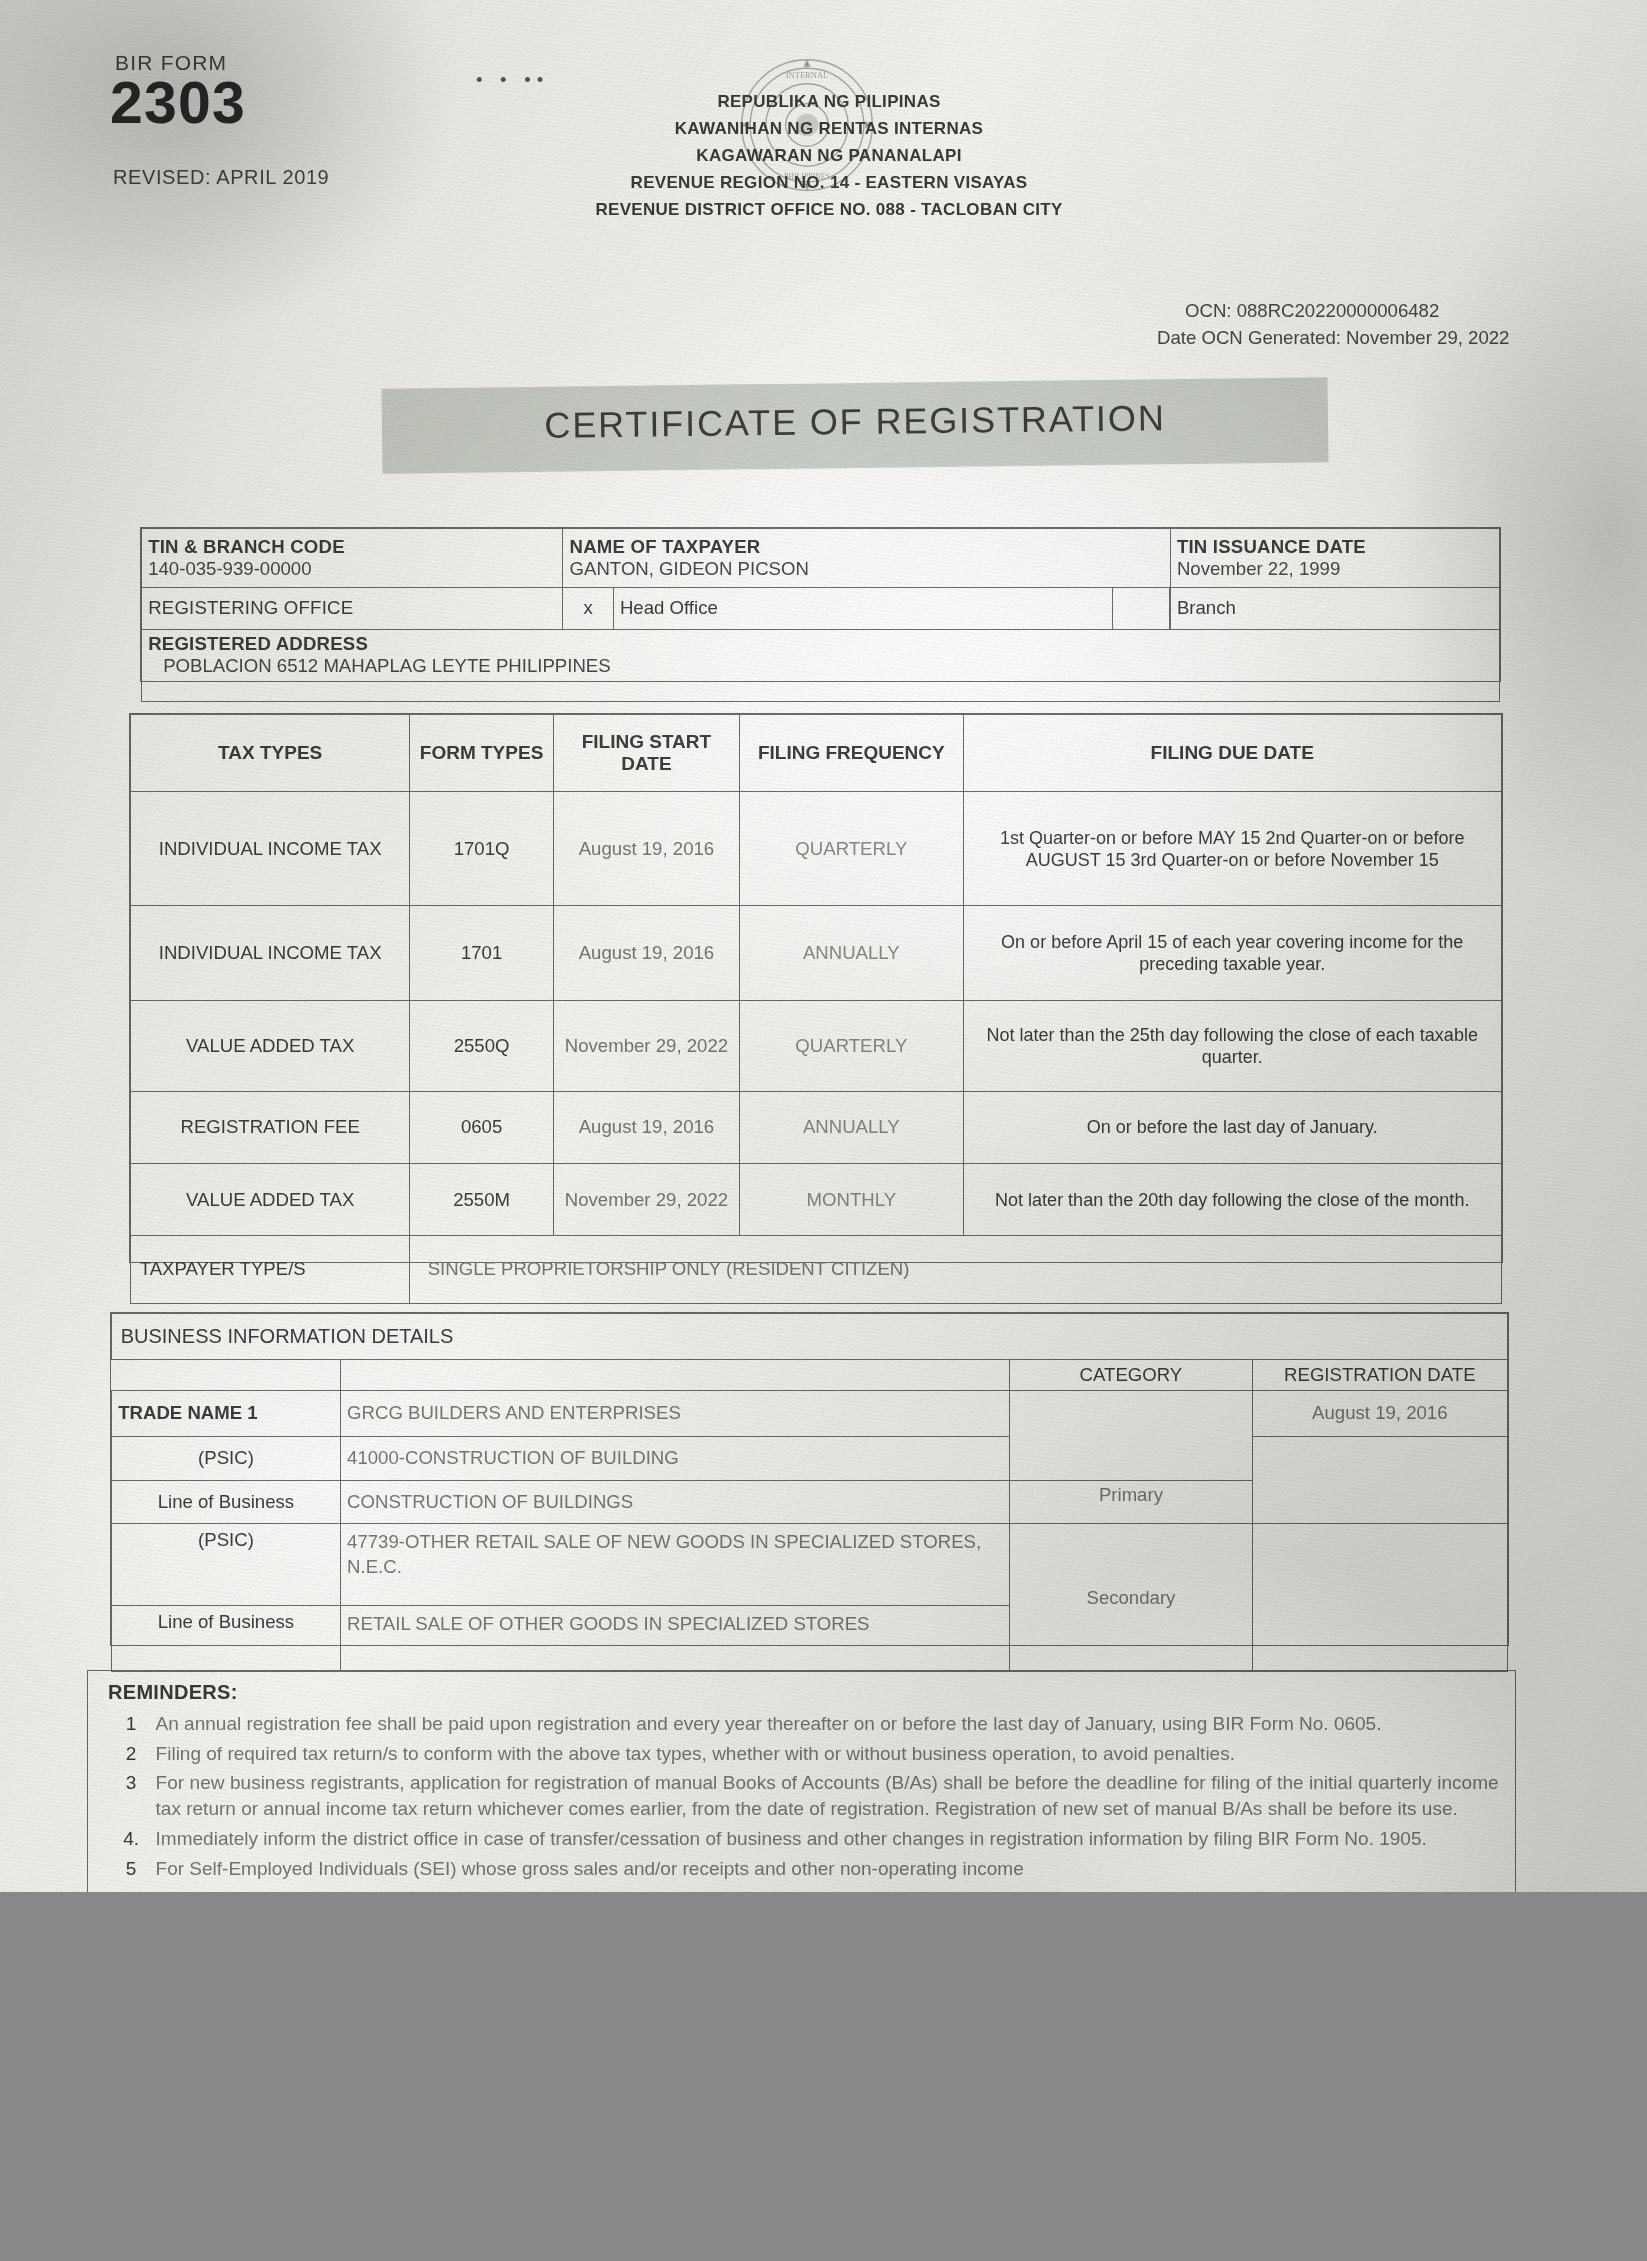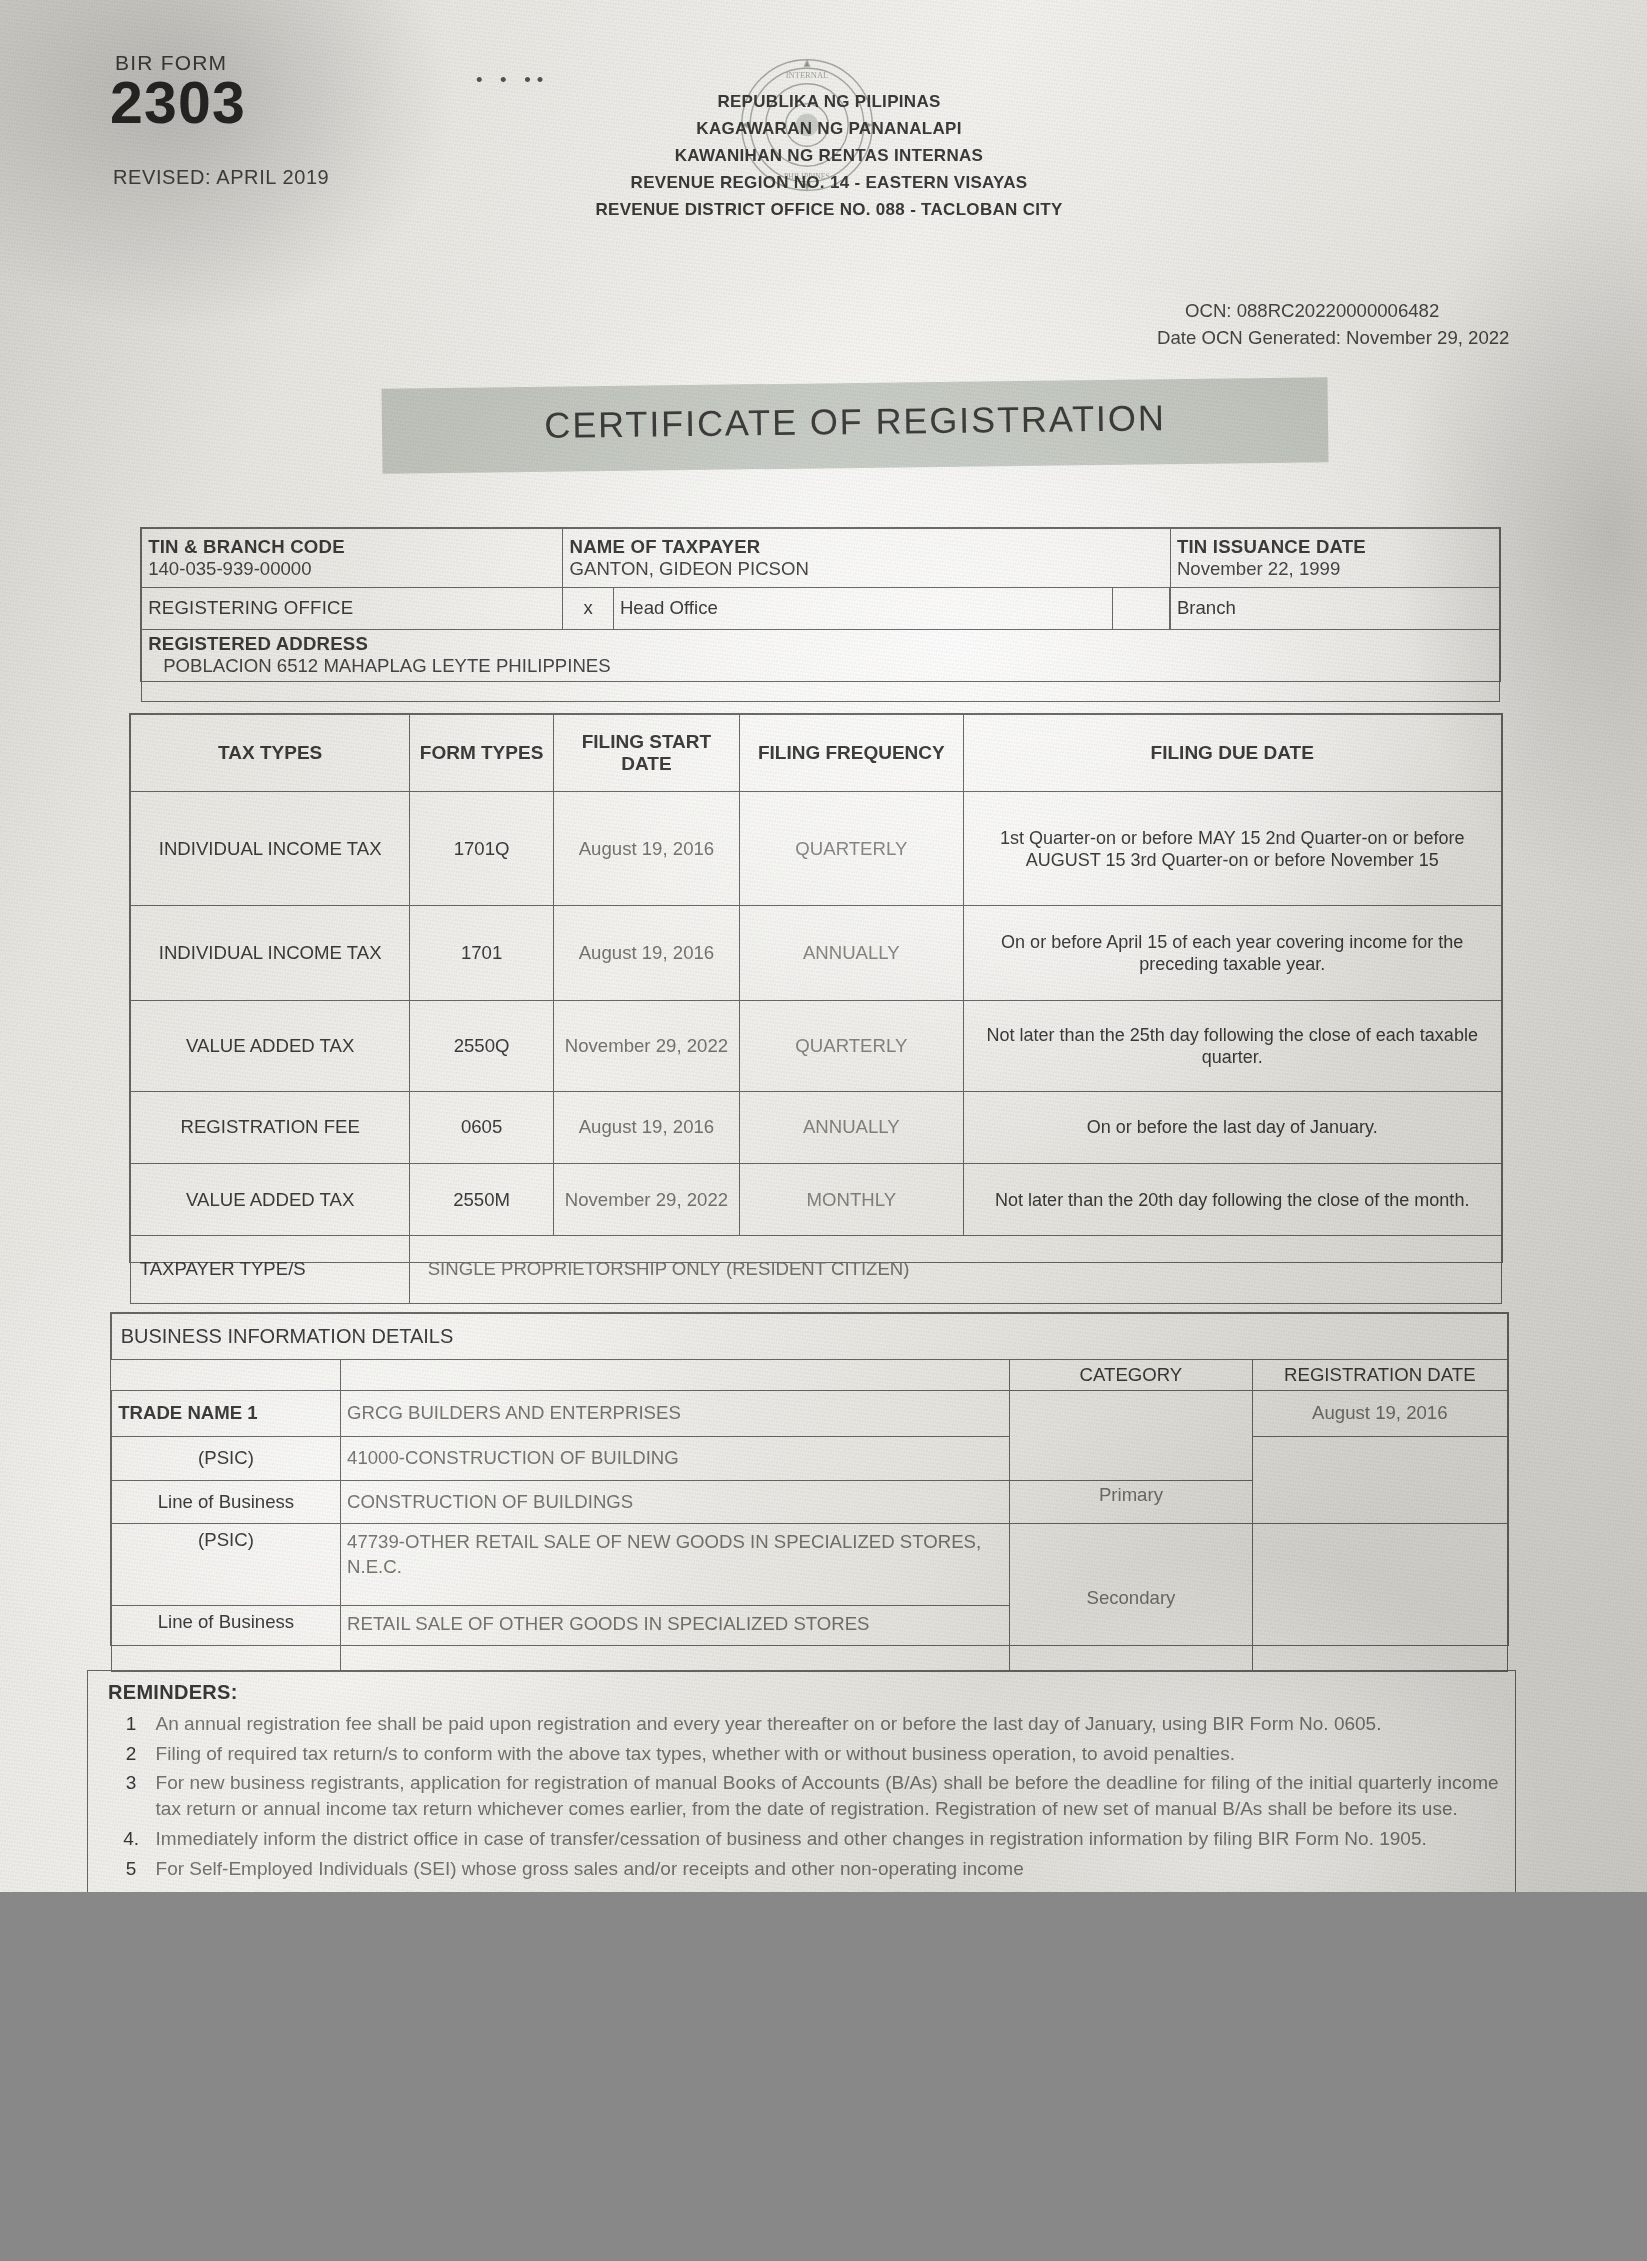--- a/index.html
+++ b/index.html
@@ -239,22 +239,22 @@
         <path d="M100 192 L104 182 L96 182 Z"></path>
         <path d="M8 100 L18 104 L18 96 Z"></path>
         <path d="M192 100 L182 104 L182 96 Z"></path>
       </g>
       <text x="100" y="34" text-anchor="middle" font-size="12" fill="#56624f" font-family="Liberation Serif, serif">INTERNAL</text>
       <text x="100" y="176" text-anchor="middle" font-size="11" fill="#56624f" font-family="Liberation Serif, serif">PHILIPPINES</text>
     </svg>
 
     <div class="gov-lines">
       <div>REPUBLIKA NG PILIPINAS</div>
+      <div>KAWANIHAN NG RENTAS INTERNAS</div>
       <div>KAGAWARAN NG PANANALAPI</div>
-      <div>KAWANIHAN NG RENTAS INTERNAS</div>
       <div>REVENUE REGION NO. 14 - EASTERN VISAYAS</div>
       <div>REVENUE DISTRICT OFFICE NO. 088 - TACLOBAN CITY</div>
     </div>
 
     <div class="ocn-block">
       <div>OCN: 088RC20220000006482</div>
       <div>Date OCN Generated: November 29, 2022</div>
     </div>
 
     <div class="cert-banner"></div>

